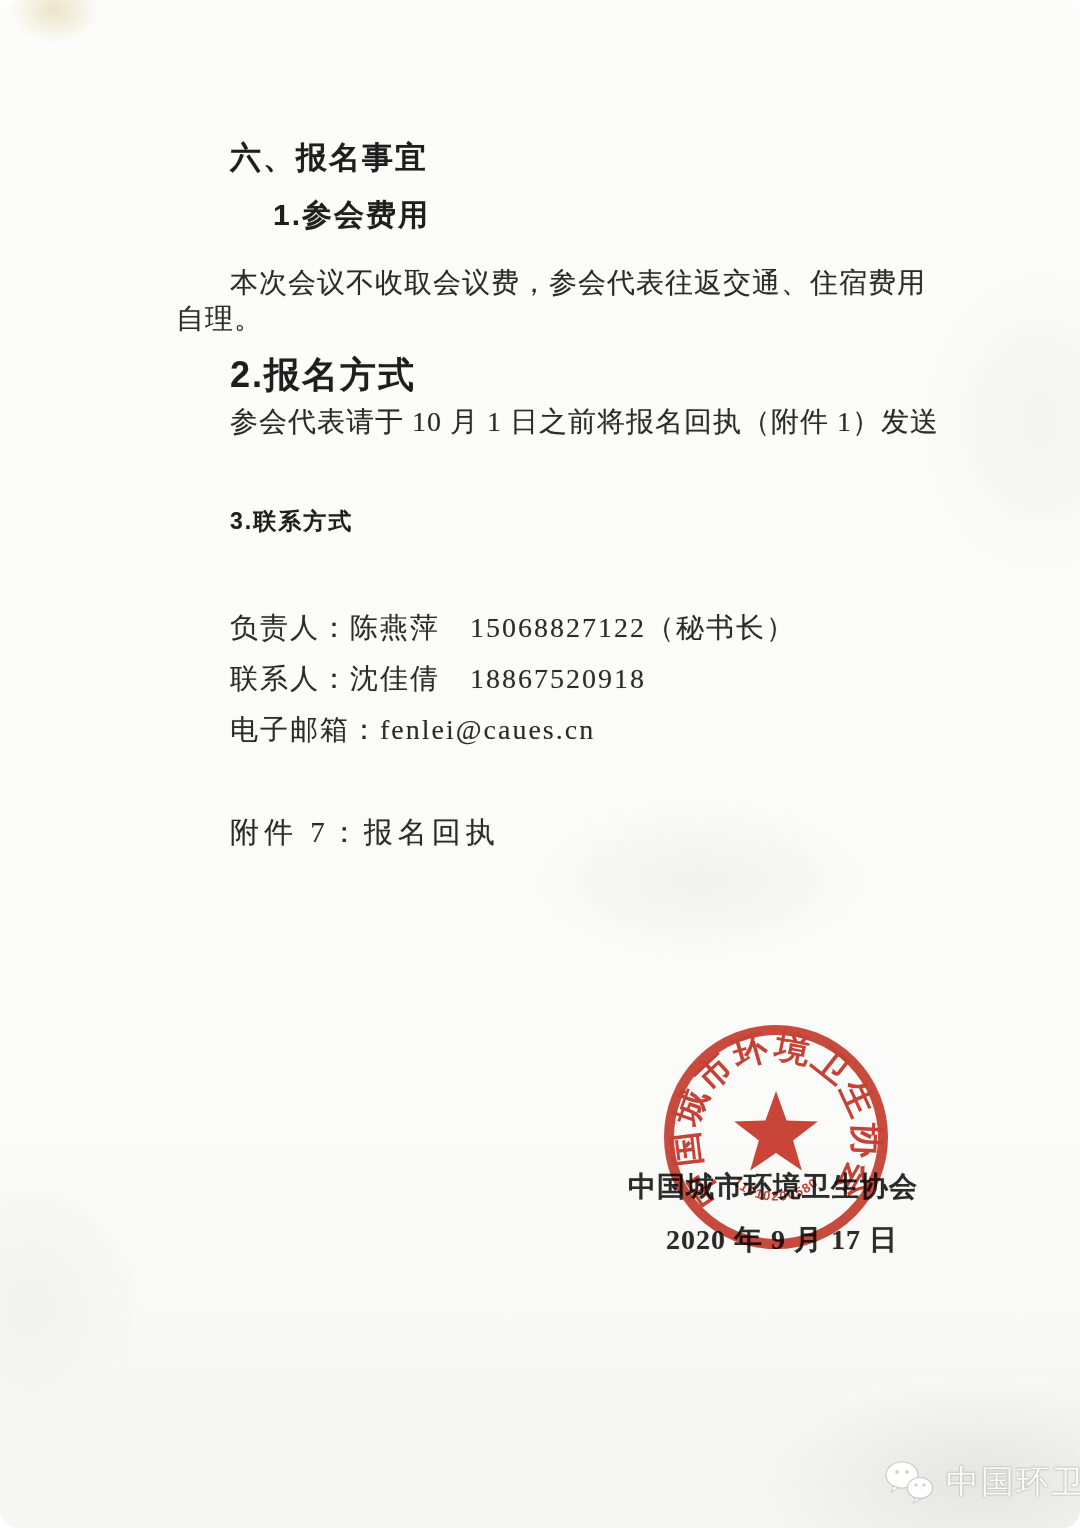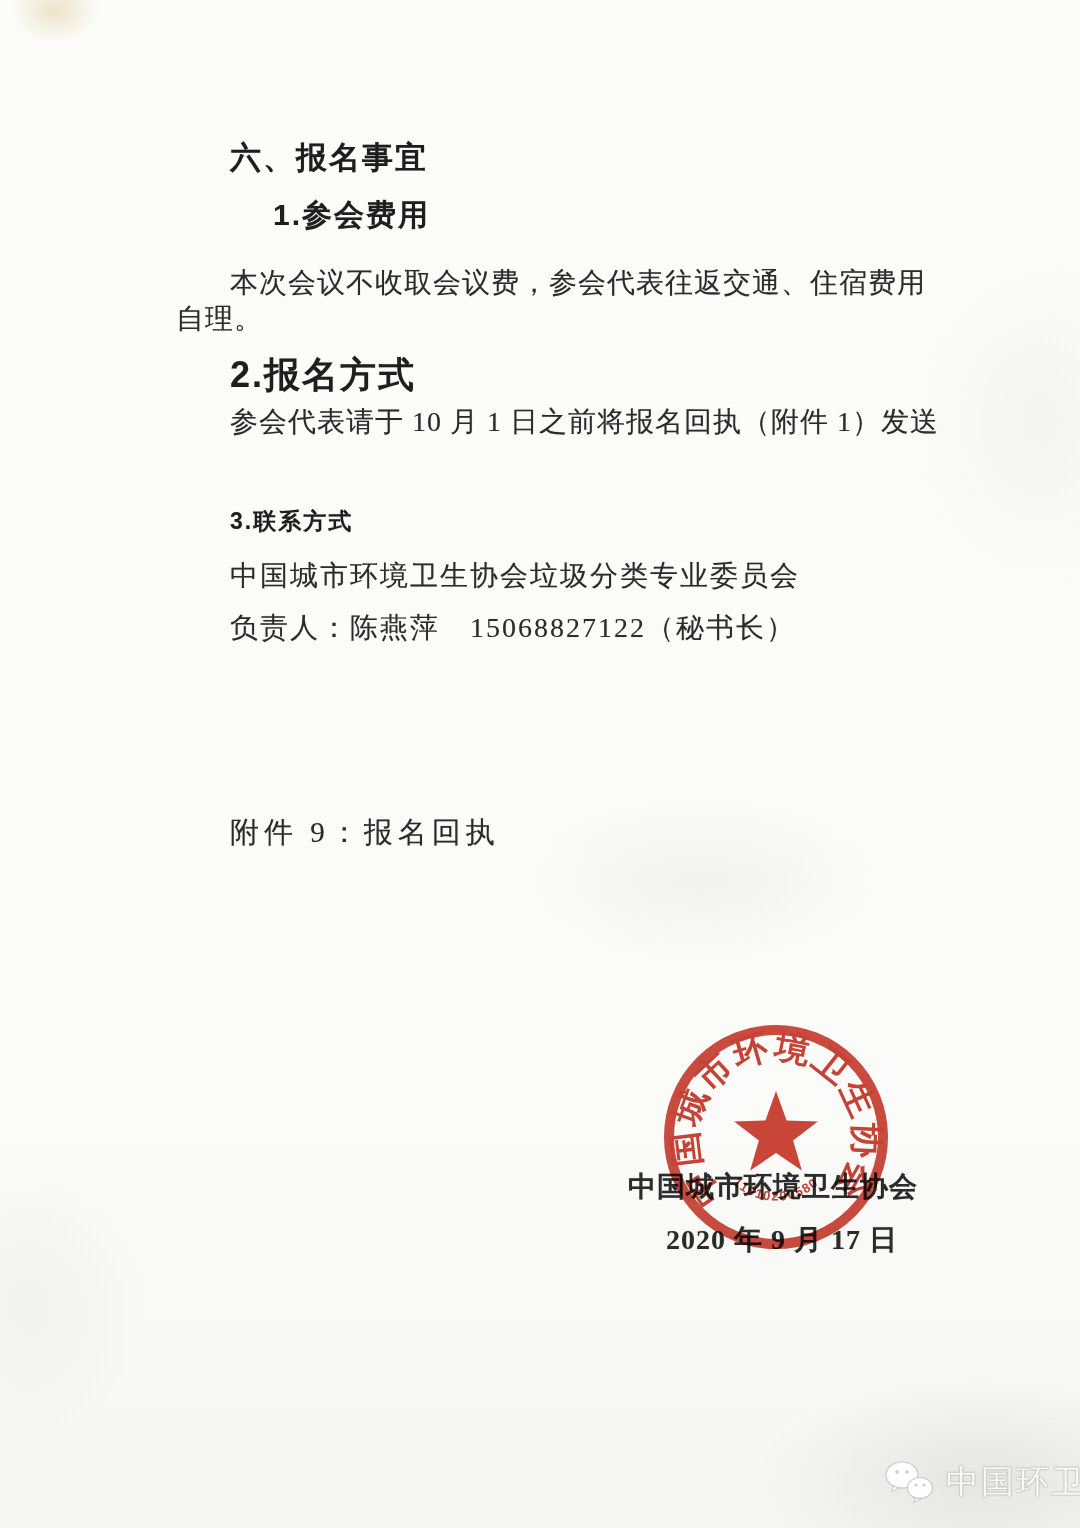--- a/index.html
+++ b/index.html
@@ -12,20 +12,21 @@
     width: 1080px;
     height: 1528px;
     overflow: hidden;
     background:
       radial-gradient(ellipse 60px 45px at 55px 10px, rgba(222,208,160,0.55), rgba(222,208,160,0) 75%),
       radial-gradient(ellipse 260px 120px at 700px 880px, rgba(200,200,195,0.18), rgba(200,200,195,0) 70%),
       radial-gradient(ellipse 200px 260px at 1040px 420px, rgba(205,205,200,0.16), rgba(205,205,200,0) 70%),
       radial-gradient(ellipse 300px 140px at 980px 1480px, rgba(196,196,190,0.35), rgba(196,196,190,0) 75%),
       radial-gradient(ellipse 160px 200px at 30px 1300px, rgba(205,205,200,0.15), rgba(205,205,200,0) 70%),
       linear-gradient(180deg, #fcfcfa 0%, #fbfbf9 70%, #f6f6f3 100%);
+    border-radius: 18px;
   }
   .line {
     position: absolute;
     white-space: nowrap;
     color: #2b2b2b;
     text-shadow: 0 0 1px rgba(70,70,70,0.35);
     line-height: 1.2;
   }
   .heading {
     font-family: "Liberation Sans", "DejaVu Sans", sans-serif;
@@ -91,24 +92,25 @@
   <div class="line heading" style="left:230px; top:139px; font-size:31px;">六、报名事宜</div>
 
   <div class="line heading" style="left:230px; top:197px; font-size:30px;margin-left:43px;">1.参会费用</div>
   <div class="line body-text" style="left:230px; top:266px;text-align:right;">本次会议不收取会议费，参会代表往返交通、住宿费用</div>
   <div class="line body-text" style="left:176px; top:302px;">自理。</div>
 
   <div class="line heading" style="left:230px; top:353px; font-size:36px;">2.报名方式</div>
   <div class="line body-text" style="left:230px; top:405px;">参会代表请于 10 月 1 日之前将报名回执（附件 1）发送</div>
 
   <div class="line heading" style="left:230px; top:508px; font-size:23px;">3.联系方式</div>
-  <div class="line body-text" style="left:230px; top:559px; letter-spacing:2px;">中国城市环境卫生协会垃圾分类专业委员会</div>
   <div class="line body-text" style="left:230px; top:611px; letter-spacing:2px;">负责人：陈燕萍　15068827122（秘书长）</div>
+  <div class="line body-text" style="left:230px; top:662px; letter-spacing:2px;">联系人：沈佳倩　18867520918</div>
+  <div class="line body-text" style="left:230px; top:713px; letter-spacing:2px;">电子邮箱：fenlei@caues.cn</div>
 
-  <div class="line attachment-text" style="left:230px; top:815px;">附件 9：报名回执</div>
+  <div class="line attachment-text" style="left:230px; top:815px;">附件 7：报名回执</div>
 
   <div class="line sig-text" style="left:628px; top:1170px; letter-spacing:1px;">中国城市环境卫生协会</div>
   <div class="line sig-text" style="left:666px; top:1223px; letter-spacing:1px;font-family:Liberation Serif, serif;">2020 年 9 月 17 日</div>
 
   <svg class="seal-svg" viewBox="-130 -130 260 260">
     <defs>
       <path id="sealTextArc" d="M -53 58 A 78.5 78.5 0 1 1 53 58" fill="none"></path>
       <path id="sealCodeArc" d="M -54 34 A 64 64 0 0 0 54 34" fill="none"></path>
     </defs>
     <circle cx="0" cy="0" r="107" fill="none" stroke="#c43527" stroke-width="10" opacity="0.96"></circle>

